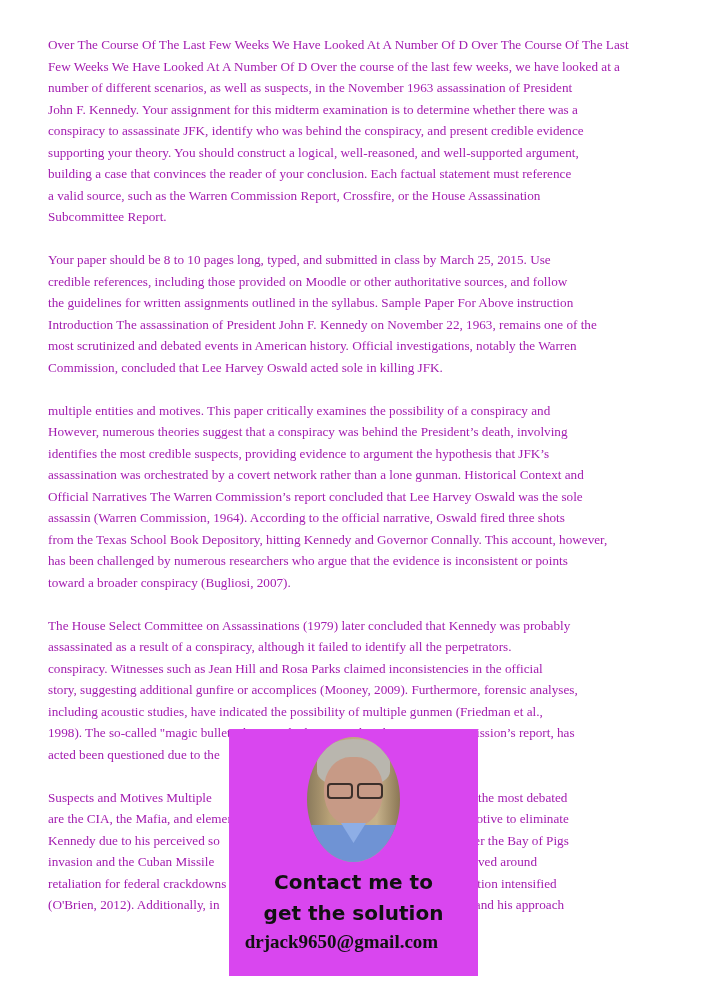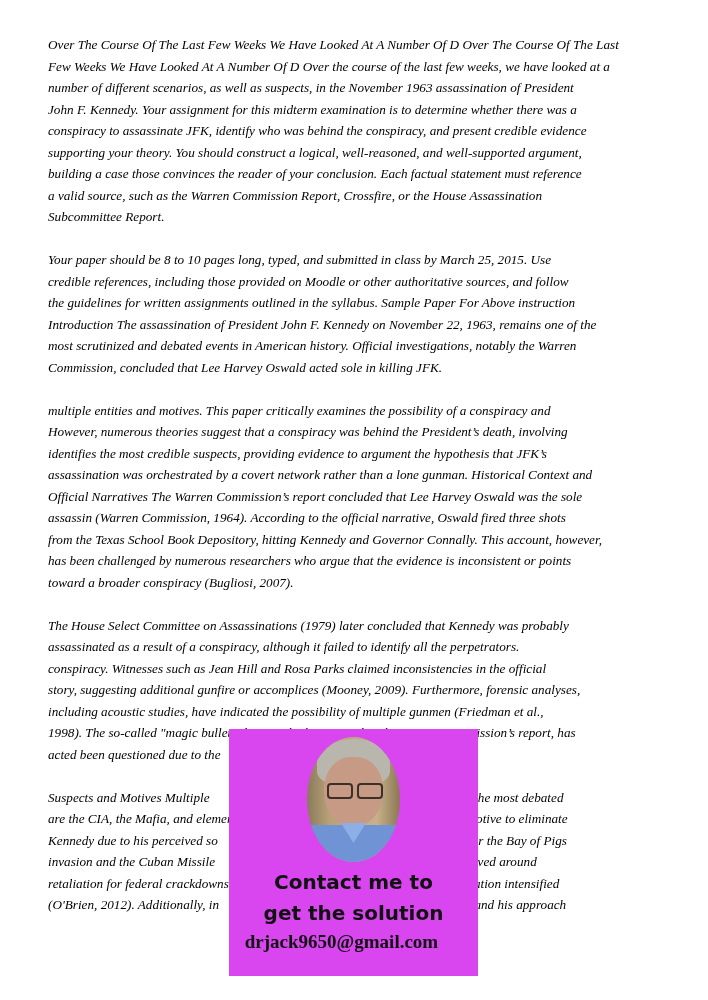--- a/index.html
+++ b/index.html
@@ -1,20 +1,20 @@
 <!DOCTYPE html>
 <html><head>
   <meta charset="utf-8">
   <style>
     html, body { margin: 0; padding: 0; background: #ffffff; }
     body { width: 708px; height: 1000px; position: relative; overflow: hidden; }
     .page {
       position: absolute; left: 48px; top: 34px; width: 640px;
       font-family: "Liberation Serif", "DejaVu Serif", serif;
-      font-size: 13.2px; color: #000000; font-style: italic;
+      font-size: 13.2px; color: #a21caf;
     }
     .para { margin: 0 0 21.5px 0; }
     .line { display: block; height: 21.5px; line-height: 21.5px; white-space: nowrap; }
     .promo {
       position: absolute; left: 229px; top: 729px; width: 249px; height: 247px;
       background: #d946ef;
     }
     .portrait {
       position: absolute; left: 78px; top: 8px; width: 93px; height: 125px;
       border-radius: 50%; overflow: hidden;
@@ -42,21 +42,21 @@
 <body>
 
 <div class="page">
   <div class="para">
     <span class="line">Over The Course Of The Last Few Weeks We Have Looked At A Number Of D Over The Course Of The Last</span>
     <span class="line">Few Weeks We Have Looked At A Number Of D Over the course of the last few weeks, we have looked at a</span>
     <span class="line">number of different scenarios, as well as suspects, in the November 1963 assassination of President</span>
     <span class="line">John F. Kennedy. Your assignment for this midterm examination is to determine whether there was a</span>
     <span class="line">conspiracy to assassinate JFK, identify who was behind the conspiracy, and present credible evidence</span>
     <span class="line">supporting your theory. You should construct a logical, well-reasoned, and well-supported argument,</span>
-    <span class="line">building a case those convinces the reader of your conclusion. Each factual statement must reference</span>
+    <span class="line">building a case that convinces the reader of your conclusion. Each factual statement must reference</span>
     <span class="line">a valid source, such as the Warren Commission Report, Crossfire, or the House Assassination</span>
     <span class="line">Subcommittee Report.</span>
   </div>
   <div class="para">
     <span class="line">Your paper should be 8 to 10 pages long, typed, and submitted in class by March 25, 2015. Use</span>
     <span class="line">credible references, including those provided on Moodle or other authoritative sources, and follow</span>
     <span class="line">the guidelines for written assignments outlined in the syllabus. Sample Paper For Above instruction</span>
     <span class="line">Introduction The assassination of President John F. Kennedy on November 22, 1963, remains one of the</span>
     <span class="line">most scrutinized and debated events in American history. Official investigations, notably the Warren</span>
     <span class="line">Commission, concluded that Lee Harvey Oswald acted sole in killing JFK.</span>

